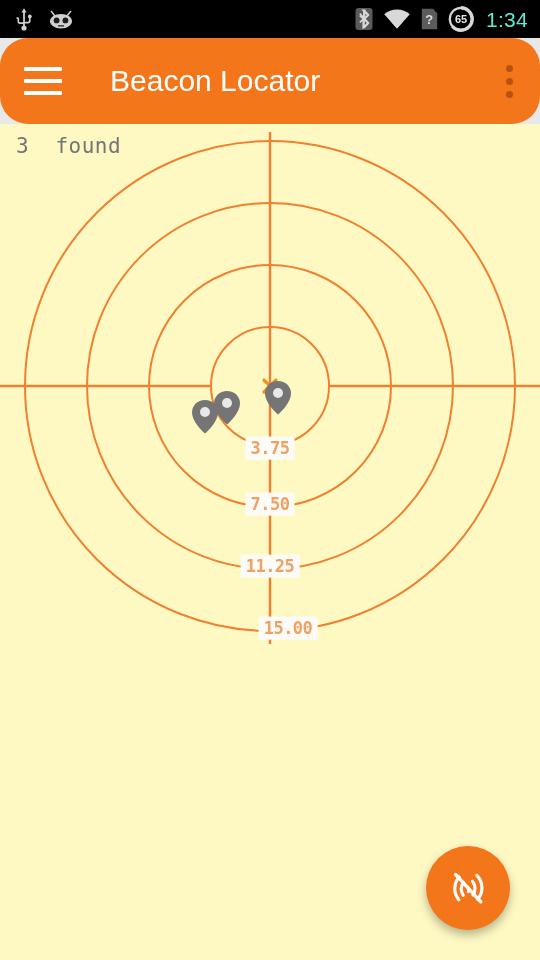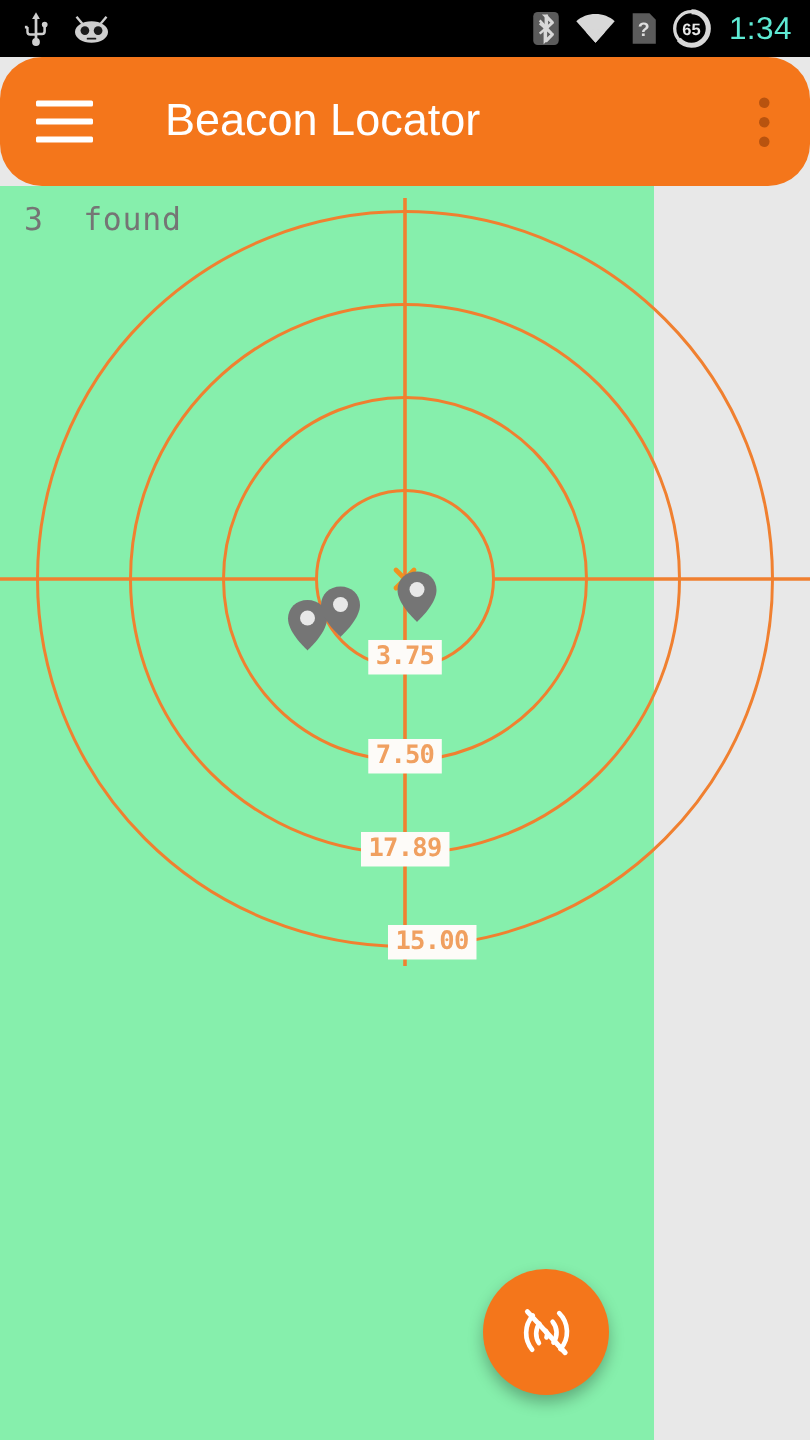--- a/index.html
+++ b/index.html
@@ -105,23 +105,23 @@
     width: 7px;
     height: 7px;
     border-radius: 50%;
     background: #b8530f;
   }
 
   
   .content {
     position: absolute;
     left: 0; top: 124px;
-    width: 436px;
+    width: 540px;
     height: 836px;
-    background: #86efac;
+    background: #fef9c3;
   }
   .found-label {
     position: absolute;
     left: 16px;
     top: 10px;
     color: #757575;
     font-family: "DejaVu Sans Mono", "Liberation Mono", monospace;
     font-size: 21px;
     letter-spacing: 0.5px;
     white-space: pre;
@@ -275,23 +275,23 @@
             <path d="M0 -16 C7.4 -16 13 -10.6 13 -3.6 C13 5 3.2 14.6 0 17.6 C-3.2 14.6 -13 5 -13 -3.6 C-13 -10.6 -7.4 -16 0 -16 Z" fill="#757575"></path>
             <circle cx="0" cy="-4" r="5" fill="#e8e8e8"></circle>
           </g>
           <g transform="translate(278,273)">
             <path d="M0 -16 C7.4 -16 13 -10.6 13 -3.6 C13 5 3.2 14.6 0 17.6 C-3.2 14.6 -13 5 -13 -3.6 C-13 -10.6 -7.4 -16 0 -16 Z" fill="#757575"></path>
             <circle cx="0" cy="-4" r="5" fill="#e8e8e8"></circle>
           </g>
         </g>
       </svg>
 
-      <div class="dist-label" style="left:270px; top:314px;">3.75</div>
+      <div class="dist-label" style="left:270px; top:324px;">3.75</div>
       <div class="dist-label" style="left:270px; top:380px;">7.50</div>
-      <div class="dist-label" style="left:270px; top:442px;">17.89</div>
+      <div class="dist-label" style="left:270px; top:442px;">11.25</div>
       <div class="dist-label" style="left:288px; top:504px;">15.00</div>
     </div>
 
     <button class="fab">
       <svg width="44" height="44" viewBox="0 0 44 44">
         <g fill="none" stroke="#ffffff" stroke-width="3.1" stroke-linecap="round">
           <path d="M30.8 9.4 A17.5 17.5 0 0 1 31.6 33.4"></path>
           <path d="M26.4 15.2 A11.4 11.4 0 0 1 27.0 29.0"></path>
           <path d="M21.9 21.3 A4.0 4.0 0 0 1 22.3 25.6"></path>
           <path d="M13.2 11.0 A17.5 17.5 0 0 0 12.8 33.8"></path>

